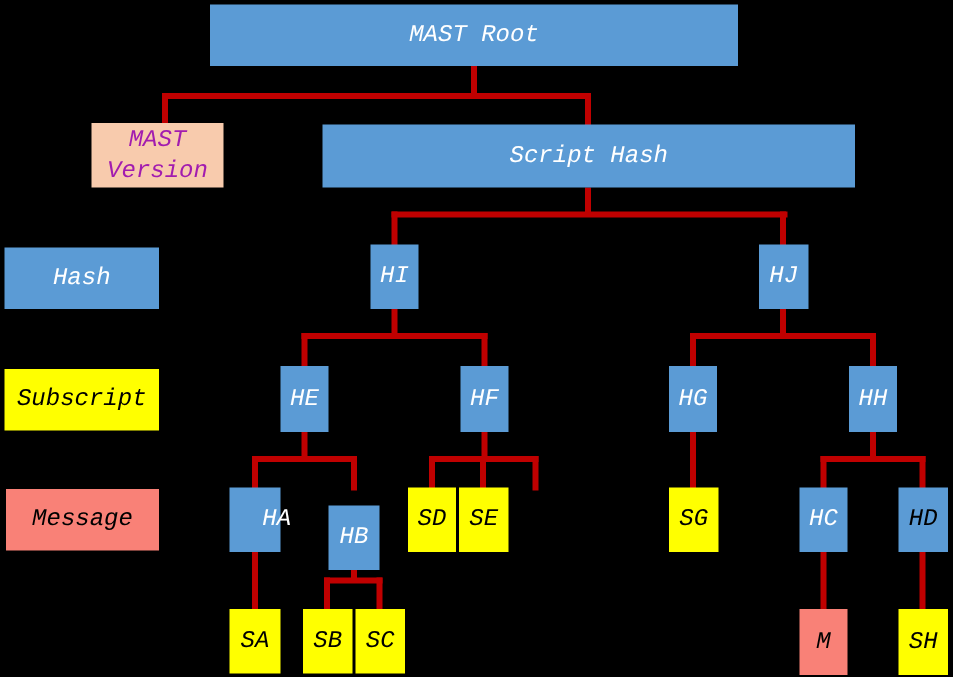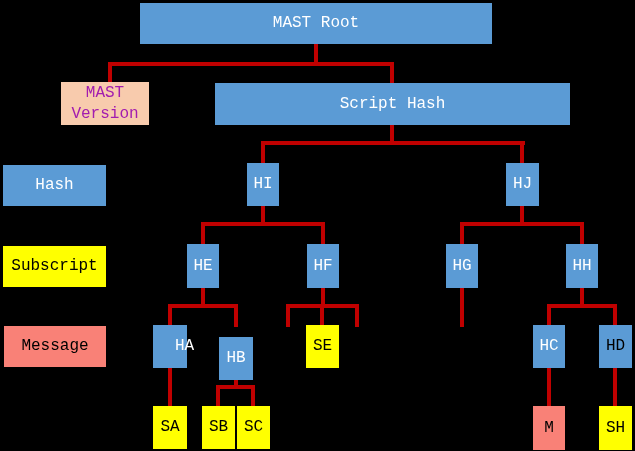--- a/index.html
+++ b/index.html
@@ -7,20 +7,21 @@
     padding: 0;
     background: #000;
   }
   #canvas {
     position: relative;
     width: 635px;
     height: 451px;
     background: #000;
     overflow: hidden;
     font-family: "Liberation Mono", "DejaVu Sans Mono", monospace;
+    font-style: italic;
   }
   .node {
     position: absolute;
     z-index: 2;
     display: flex;
     align-items: center;
     justify-content: center;
     text-align: center;
     font-size: 16px;
     line-height: 1.28;
@@ -110,22 +111,28 @@
     </div>
     <div class="node" style="left: 4px; top: 326px; width: 102px; height: 41px; background: rgb(249, 129, 119); color: rgb(0, 0, 0);">
       <span>Message</span>
     </div>
     <div class="node" style="left: 153px; top: 325px; width: 34px; height: 43px; background: rgb(91, 155, 213); color: rgb(255, 255, 255); padding-left: 31px;">
       <span>HA</span>
     </div>
     <div class="node" style="left: 219px; top: 325px; width: 34px; height: 43px; background: rgb(91, 155, 213); color: rgb(255, 255, 255); margin-top: 12px;">
       <span>HB</span>
     </div>
+    <div class="node" style="left: 272px; top: 325px; width: 32px; height: 43px; background: rgb(255, 255, 0); color: rgb(0, 0, 0);">
+      <span>SD</span>
+    </div>
     <div class="node" style="left: 306px; top: 325px; width: 33px; height: 43px; background: rgb(255, 255, 0); color: rgb(0, 0, 0);">
       <span>SE</span>
+    </div>
+    <div class="node" style="left: 446px; top: 325px; width: 33px; height: 43px; background: rgb(255, 255, 0); color: rgb(0, 0, 0);">
+      <span>SG</span>
     </div>
     <div class="node" style="left: 533px; top: 325px; width: 32px; height: 43px; background: rgb(91, 155, 213); color: rgb(255, 255, 255);">
       <span>HC</span>
     </div>
     <div class="node" style="left: 599px; top: 325px; width: 33px; height: 43px; background: rgb(91, 155, 213); color: #000000;">
       <span>HD</span>
     </div>
     <div class="node" style="left: 153px; top: 406px; width: 34px; height: 43px; background: rgb(255, 255, 0); color: rgb(0, 0, 0);">
       <span>SA</span>
     </div>

